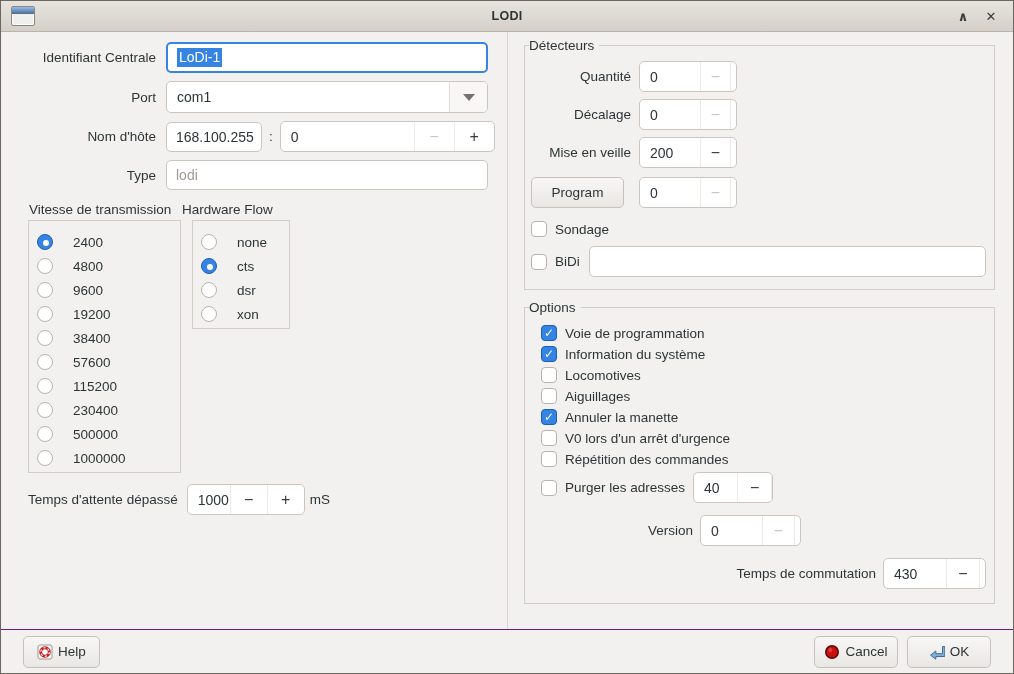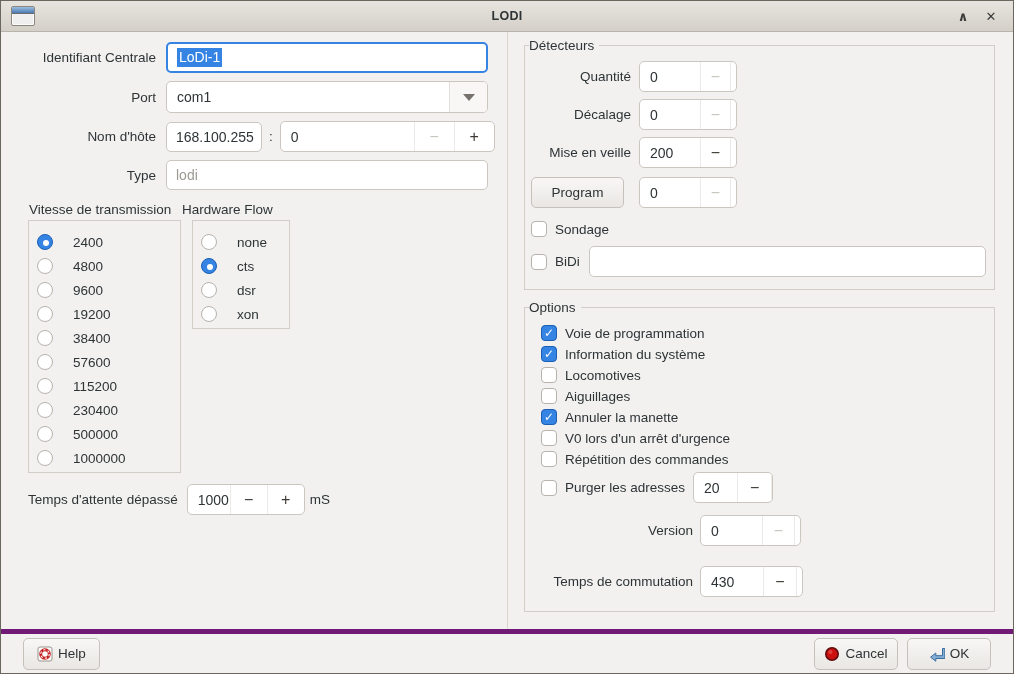--- a/index.html
+++ b/index.html
@@ -91,21 +91,21 @@
   .purge-row { margin-left:10px; margin-top:2px; display:flex; align-items:center; }
   .purge-row .spin { margin-left:8px; }
   .tail-row { display:flex; align-items:center; justify-content:flex-start; margin-top:12px; }
   .tail-lbl { width:162px; flex:0 0 162px; text-align:right; margin-right:7px; }
 
   .timeout-row { display:flex; align-items:center; margin-top:11px; margin-left:17px; }
   .timeout-row .unit { margin-left:5px; }
   .timeout-row .spin { margin-left:9px; }
 
   
-  .actionbar { flex:0 0 44px; border-top:5px solid #701a75; display:flex; align-items:center; padding:0 22px; }
+  .actionbar { flex:0 0 44px; border-top:1px solid #701a75; display:flex; align-items:center; padding:0 22px; }
   .action-btn { height:32px; padding:0 13px; display:inline-flex; align-items:center; gap:5px; }
   .spacer { flex:1; }
   .ok-btn { margin-left:9px; width:84px; }
   .cancel-btn { width:84px; }
   .icon16 { width:16px; height:16px; display:inline-block; }
 </style>
 </head>
 <body>
 
 <div class="window">
@@ -328,36 +328,36 @@
           <div class="check-row">
               <span class="checkbox"></span>
               <span>Répétition des commandes</span>
             </div>
         </div>
 
         <div class="purge-row">
           <span class="checkbox"></span>
           <span>Purger les adresses</span>
           <div class="spin w80">
-            <div class="spin-val">20</div>
+            <div class="spin-val">40</div>
             <div class="spin-btn minus">−</div>
             <div class="spin-btn plus">+</div>
           </div>
         </div>
 
         <div class="tail-row">
           <div class="tail-lbl">Version</div>
           <div class="spin w100">
             <div class="spin-val">0</div>
             <div class="spin-btn minus disabled">−</div>
             <div class="spin-btn plus">+</div>
           </div>
         </div>
 
-        <div class="tail-row" style="margin-top:20px;">
+        <div class="tail-row" style="margin-top:12px;justify-content:flex-end;">
           <div class="tail-lbl">Temps de commutation</div>
           <div class="spin w103">
             <div class="spin-val">430</div>
             <div class="spin-btn minus">−</div>
             <div class="spin-btn plus">+</div>
           </div>
         </div>
 
       </fieldset>
     </div>

